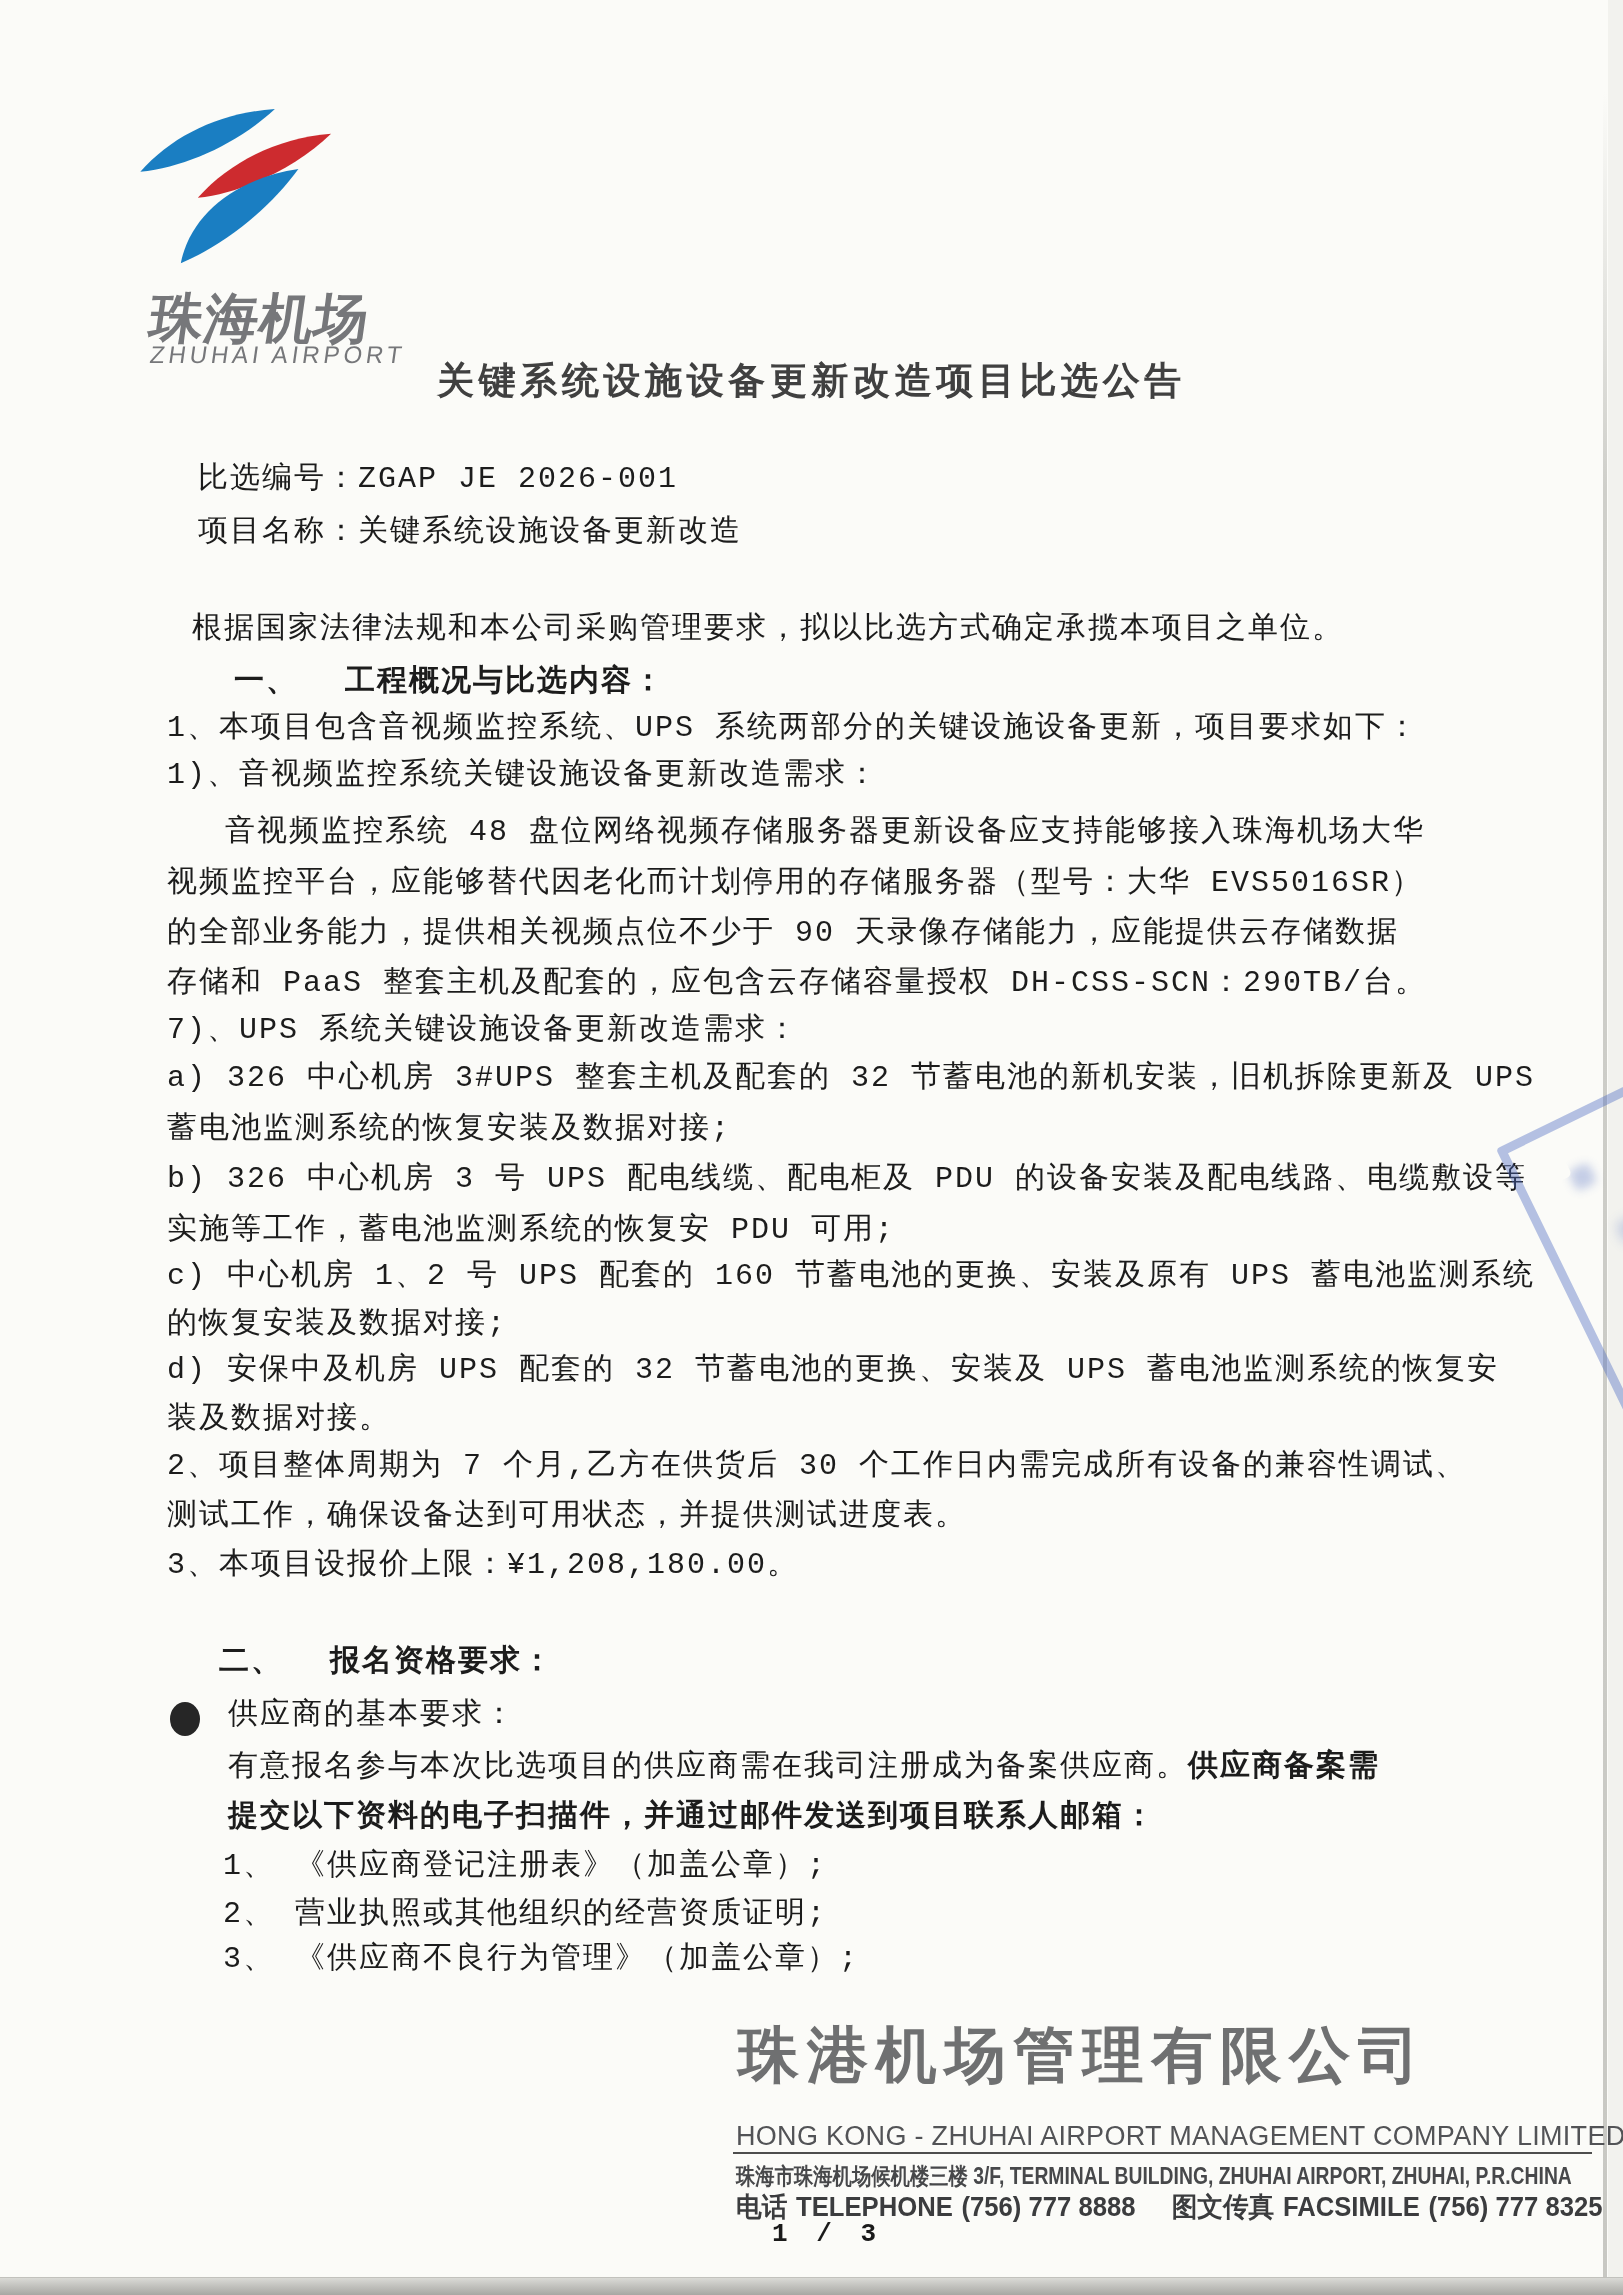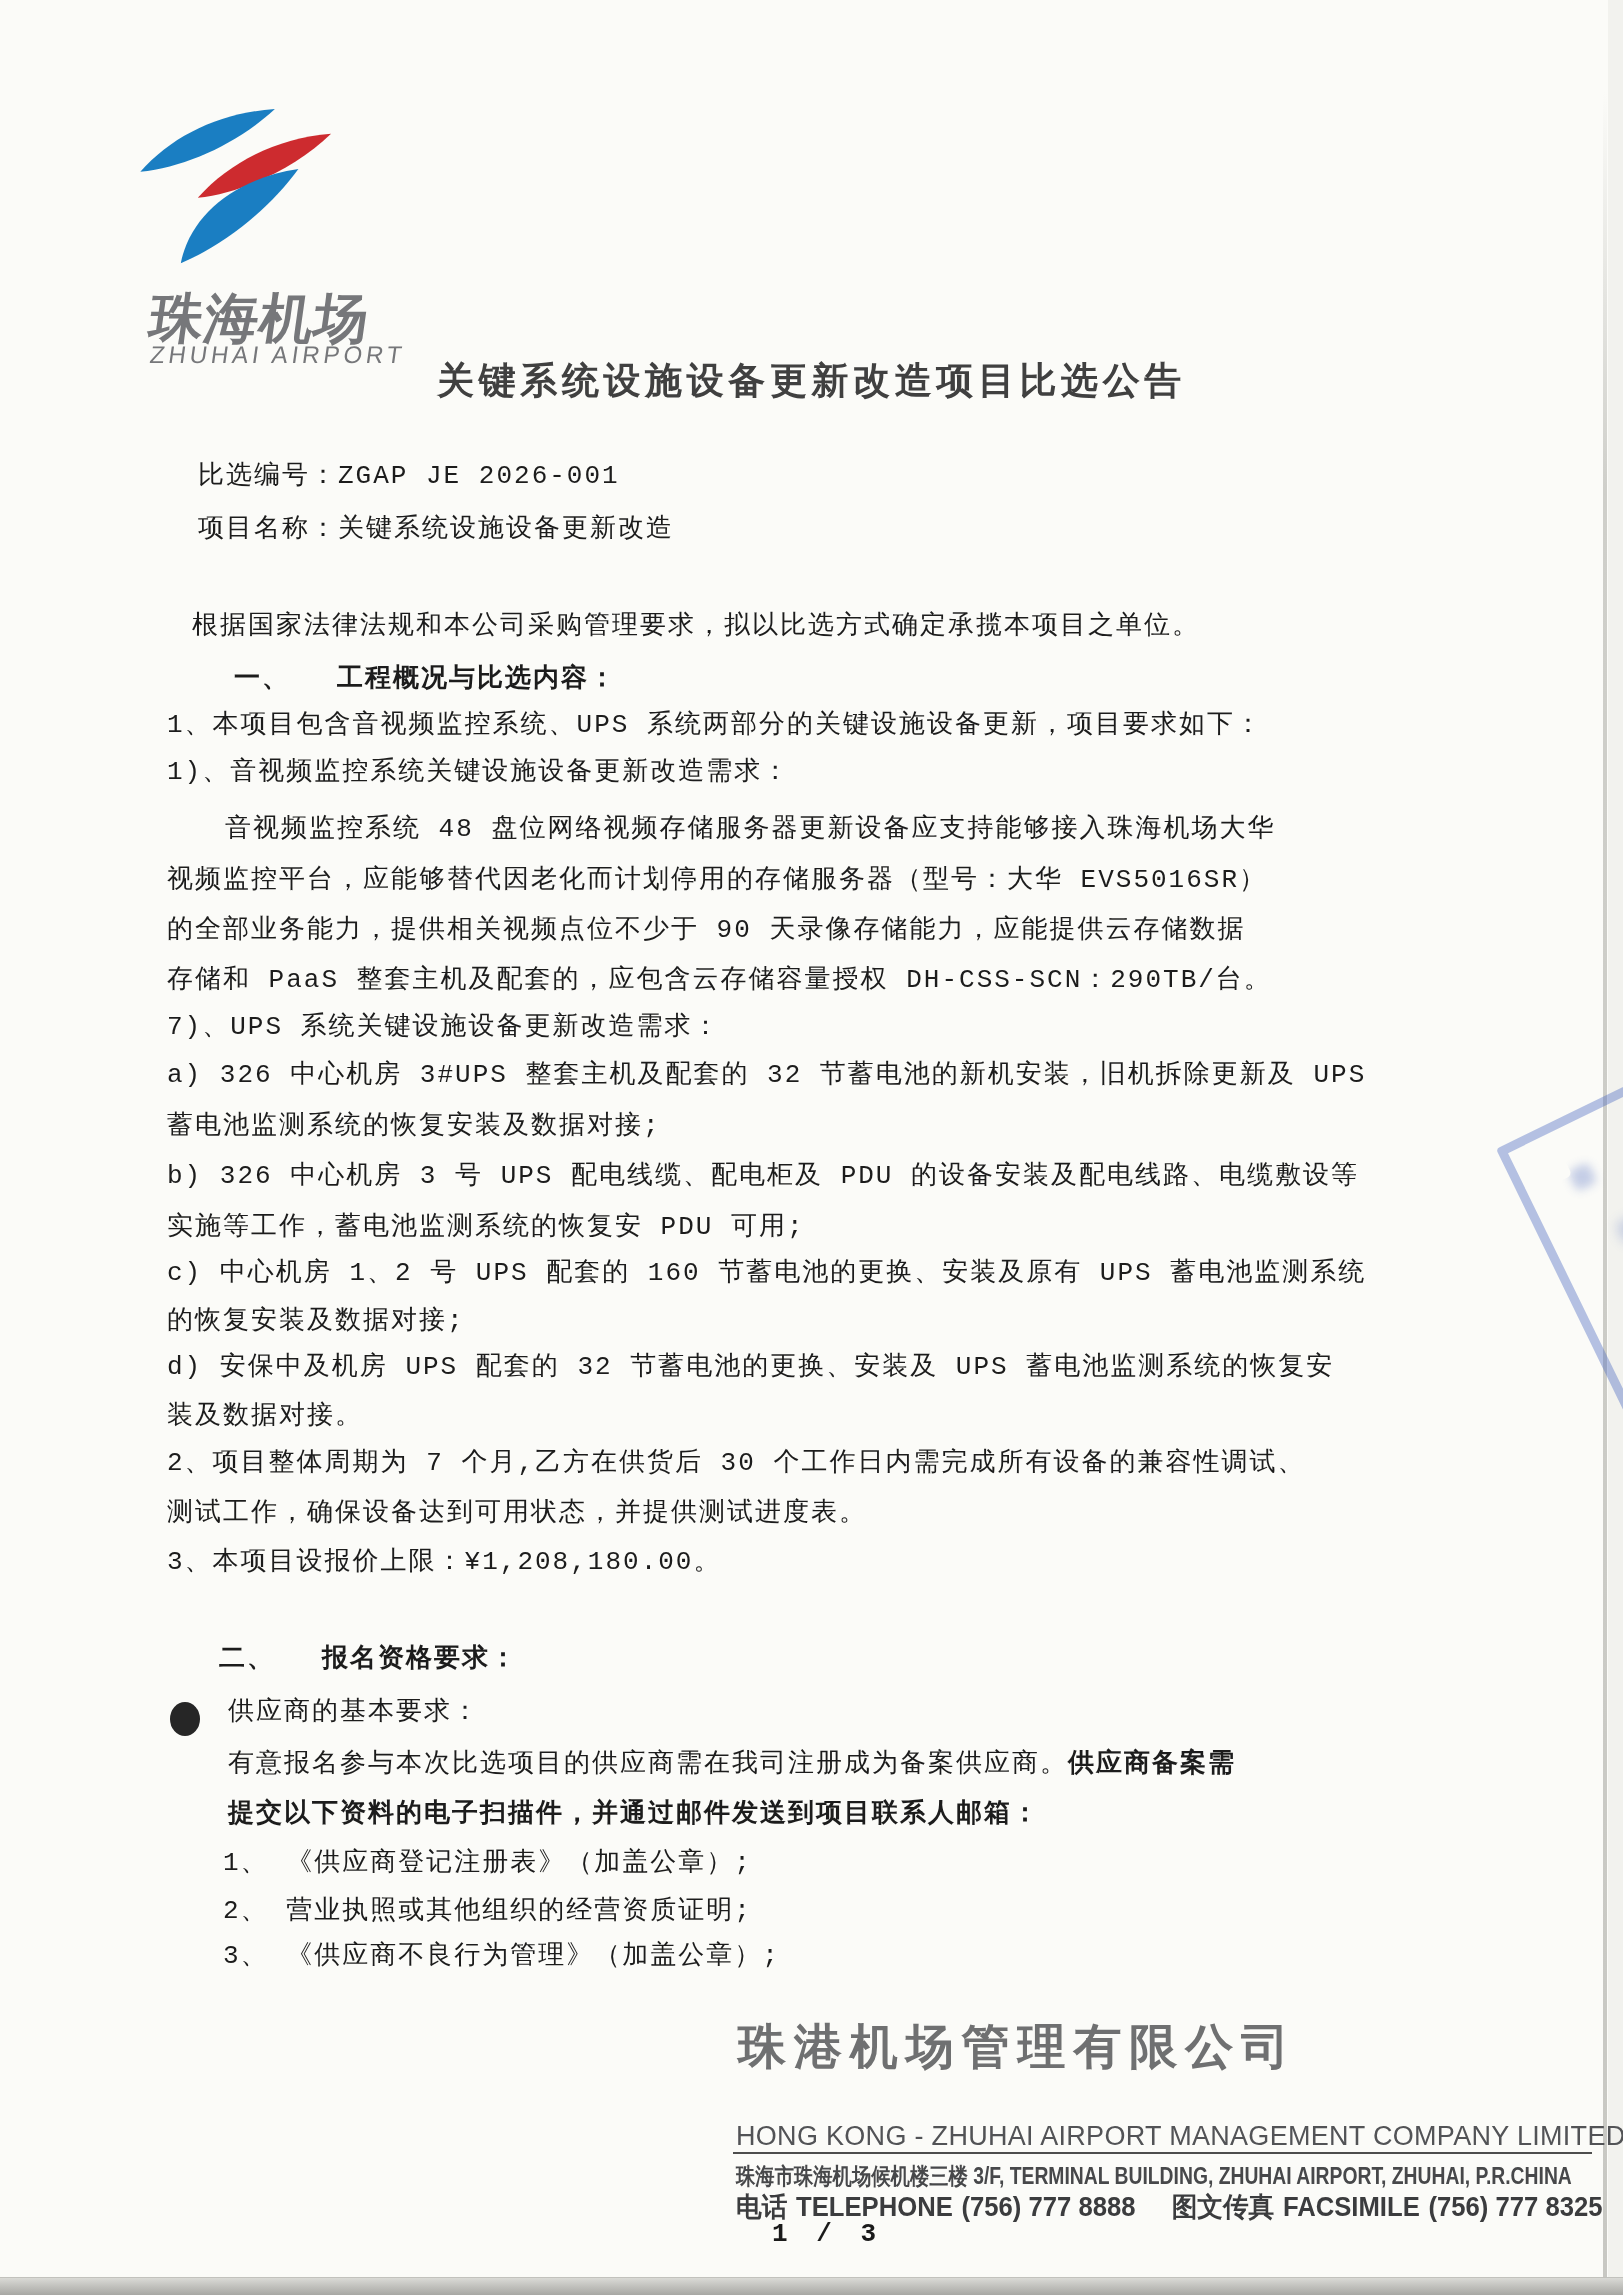--- a/index.html
+++ b/index.html
@@ -29,21 +29,21 @@
     position:absolute;left:10.5px;top:243px;
     font-family:"Liberation Sans","DejaVu Sans",sans-serif;
     font-size:24px;letter-spacing:3.9px;color:#76777a;
     transform:skewX(-8deg);white-space:nowrap;
   }
   
   .doc-title{
     position:absolute;top:356px;left:50%;transform:translateX(-50%);
     font-size:37px;font-weight:bold;letter-spacing:4.6px;white-space:nowrap;color:#404040;
   }
-  .bl{position:absolute;font-size:26px;letter-spacing:2px;white-space:nowrap;line-height:1.2;}
+  .bl{position:absolute;font-size:30px;letter-spacing:2px;white-space:nowrap;line-height:1.2;}
   .bold{font-weight:bold;}
   .hgap{display:inline-block;width:47px;}
   .bullet{
     position:absolute;left:170px;top:1702px;width:30px;height:34px;
     background:#262626;border-radius:50%;
   }
   
   .stamp{
     position:absolute;left:1496px;top:1149px;width:458px;height:367px;
     border:9.2px solid rgba(76,104,192,0.40);
@@ -62,21 +62,21 @@
       137px 170px 11.8px rgba(70,100,190,.28),
       92px 209px 10.5px rgba(70,100,190,.22),
       157px 39px 9.2px rgba(70,100,190,.25),
       196px 92px 11.8px rgba(70,100,190,.22),
       216px 157px 10.5px rgba(70,100,190,.25);
   }
   
   .f-company-cn{
     position:absolute;left:738px;top:2015px;
     font-family:"Liberation Sans","DejaVu Sans",sans-serif;
-    font-weight:bold;font-size:48px;letter-spacing:7.9px;color:#6f7071;white-space:nowrap;
+    font-weight:bold;font-size:61px;letter-spacing:7.9px;color:#6f7071;white-space:nowrap;
   }
   .f-company-en{
     position:absolute;left:736px;top:2121px;
     font-family:"Liberation Sans","DejaVu Sans",sans-serif;
     font-size:27px;letter-spacing:0.3px;color:#525356;white-space:nowrap;
   }
   .f-rule{position:absolute;left:733px;top:2152px;width:859px;height:2px;background:#4d4d4d;}
   .f-address{
     position:absolute;left:736px;top:2161px;
     font-family:"Liberation Sans","DejaVu Sans",sans-serif;

